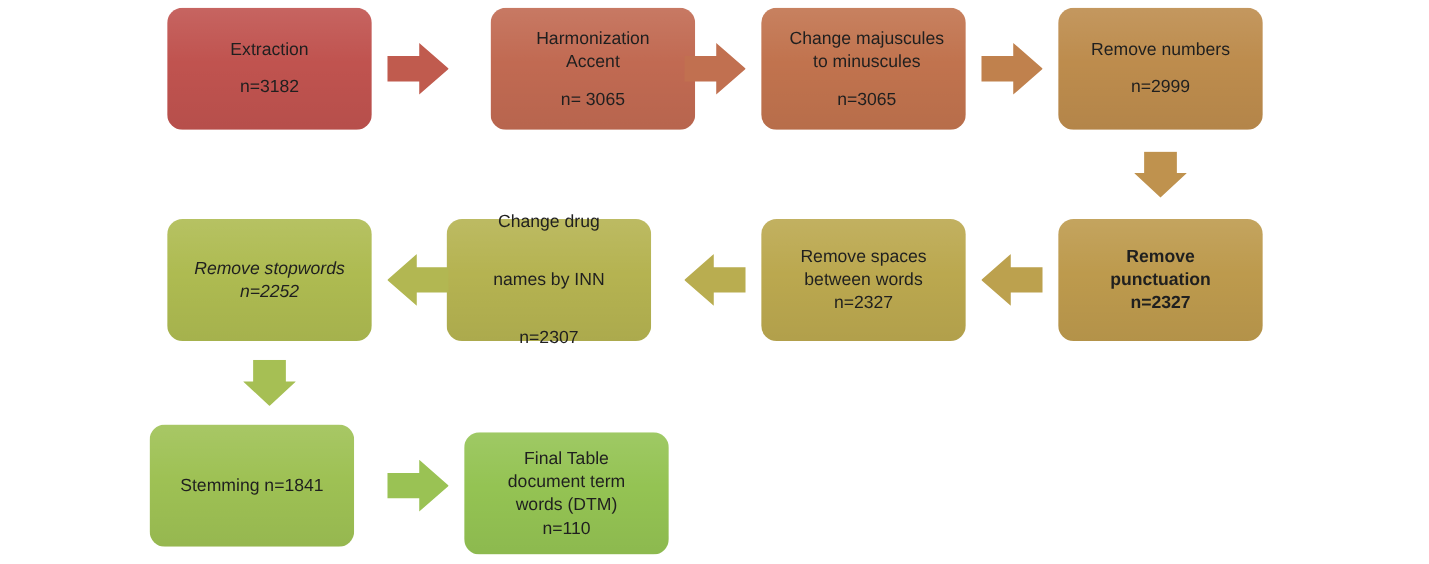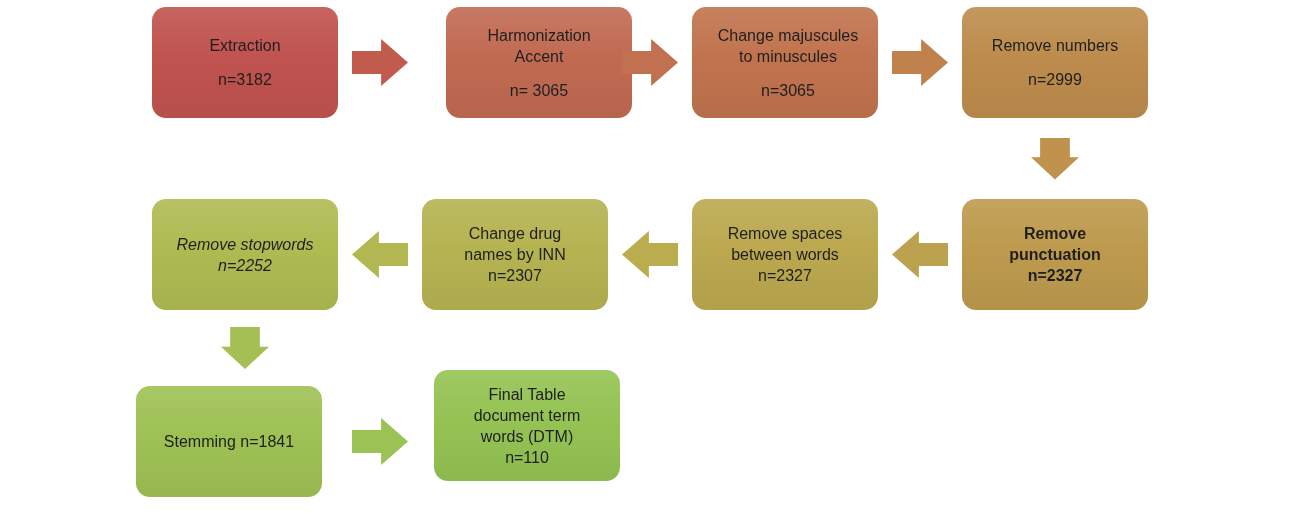--- a/index.html
+++ b/index.html
@@ -81,33 +81,33 @@
     <div class="flow-box" style="left: 962px; top: 199px; background-color: rgb(189, 154, 77); font-weight: bold;">
       <div class="line">Remove</div>
       <div class="line">punctuation</div>
       <div class="line">n=2327</div>
     </div>
     <div class="flow-box" style="left: 692px; top: 199px; background-color: rgb(187, 168, 79);">
       <div class="line">Remove spaces</div>
       <div class="line">between words</div>
       <div class="line">n=2327</div>
     </div>
-    <div class="flow-box" style="left: 422px; top: 199px; background-color: rgb(181, 179, 81);">
+    <div class="flow-box" style="left: 406px; top: 199px; background-color: rgb(181, 179, 81); gap: 32px;">
       <div class="line">Change drug</div>
       <div class="line">names by INN</div>
       <div class="line">n=2307</div>
     </div>
     <div class="flow-box" style="left: 152px; top: 199px; background-color: rgb(174, 187, 81); font-style: italic;">
       <div class="line">Remove stopwords</div>
       <div class="line">n=2252</div>
     </div>
     <div class="flow-box" style="left: 136px; top: 386px; background-color: rgb(158, 193, 84);">
       <div class="line">Stemming n=1841</div>
     </div>
-    <div class="flow-box" style="left: 422px; top: 370px; background-color: rgb(148, 195, 83); margin-left: 12px;">
+    <div class="flow-box" style="left: 422px; top: 393px; background-color: rgb(148, 195, 83);">
       <div class="line">Final Table</div>
       <div class="line">document term</div>
       <div class="line">words (DTM)</div>
       <div class="line">n=110</div>
     </div>
     <div class="flow-arrow right" style="background-color: rgb(192, 91, 78); left: 352px; top: 38.5px;"></div>
     <div class="flow-arrow right" style="background-color: rgb(193, 112, 80); left: 622px; top: 38.5px;"></div>
     <div class="flow-arrow right" style="background-color: rgb(192, 129, 77); left: 892px; top: 38.5px;"></div>
     <div class="flow-arrow down" style="background-color: rgb(191, 146, 78); left: 1031px; top: 137.5px;"></div>
     <div class="flow-arrow left" style="background-color: rgb(188, 161, 78); left: 892px; top: 230.5px;"></div>

